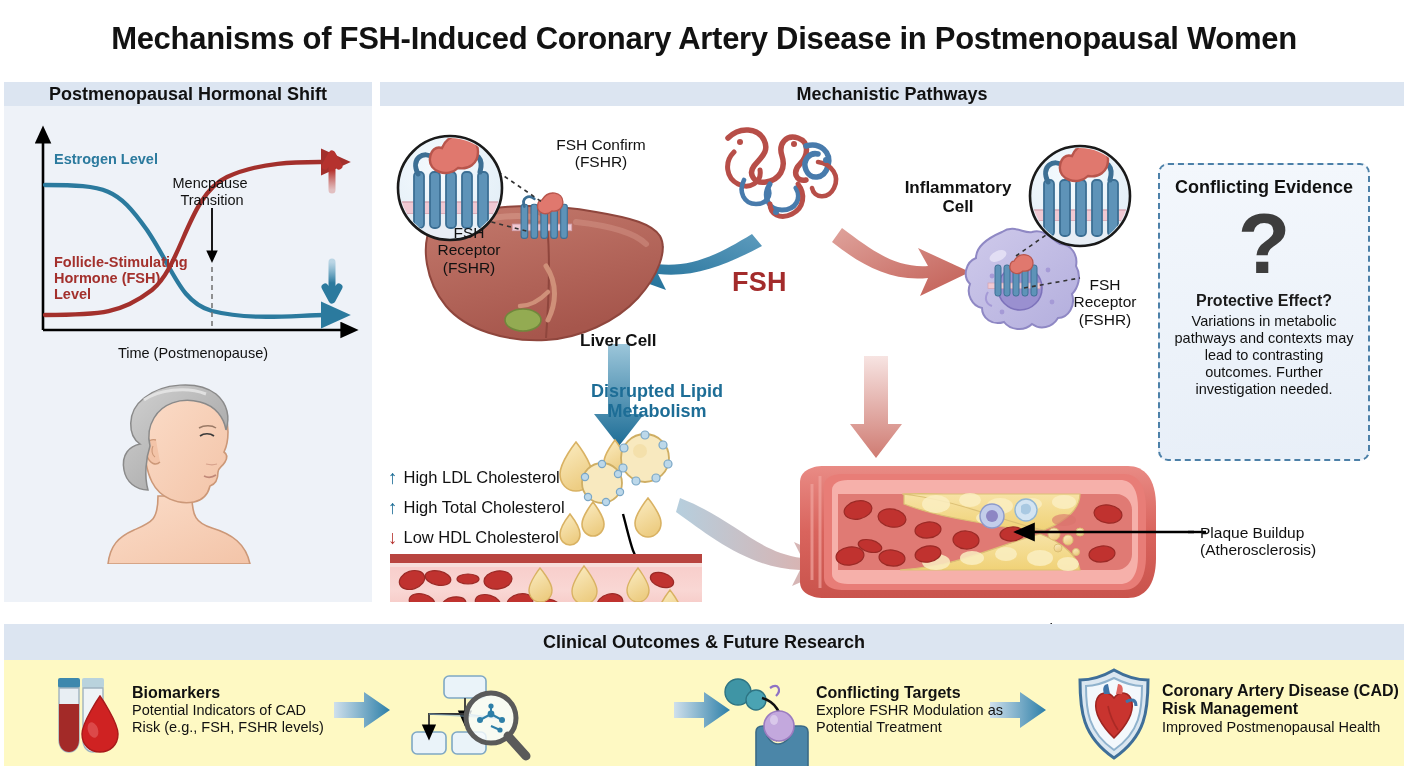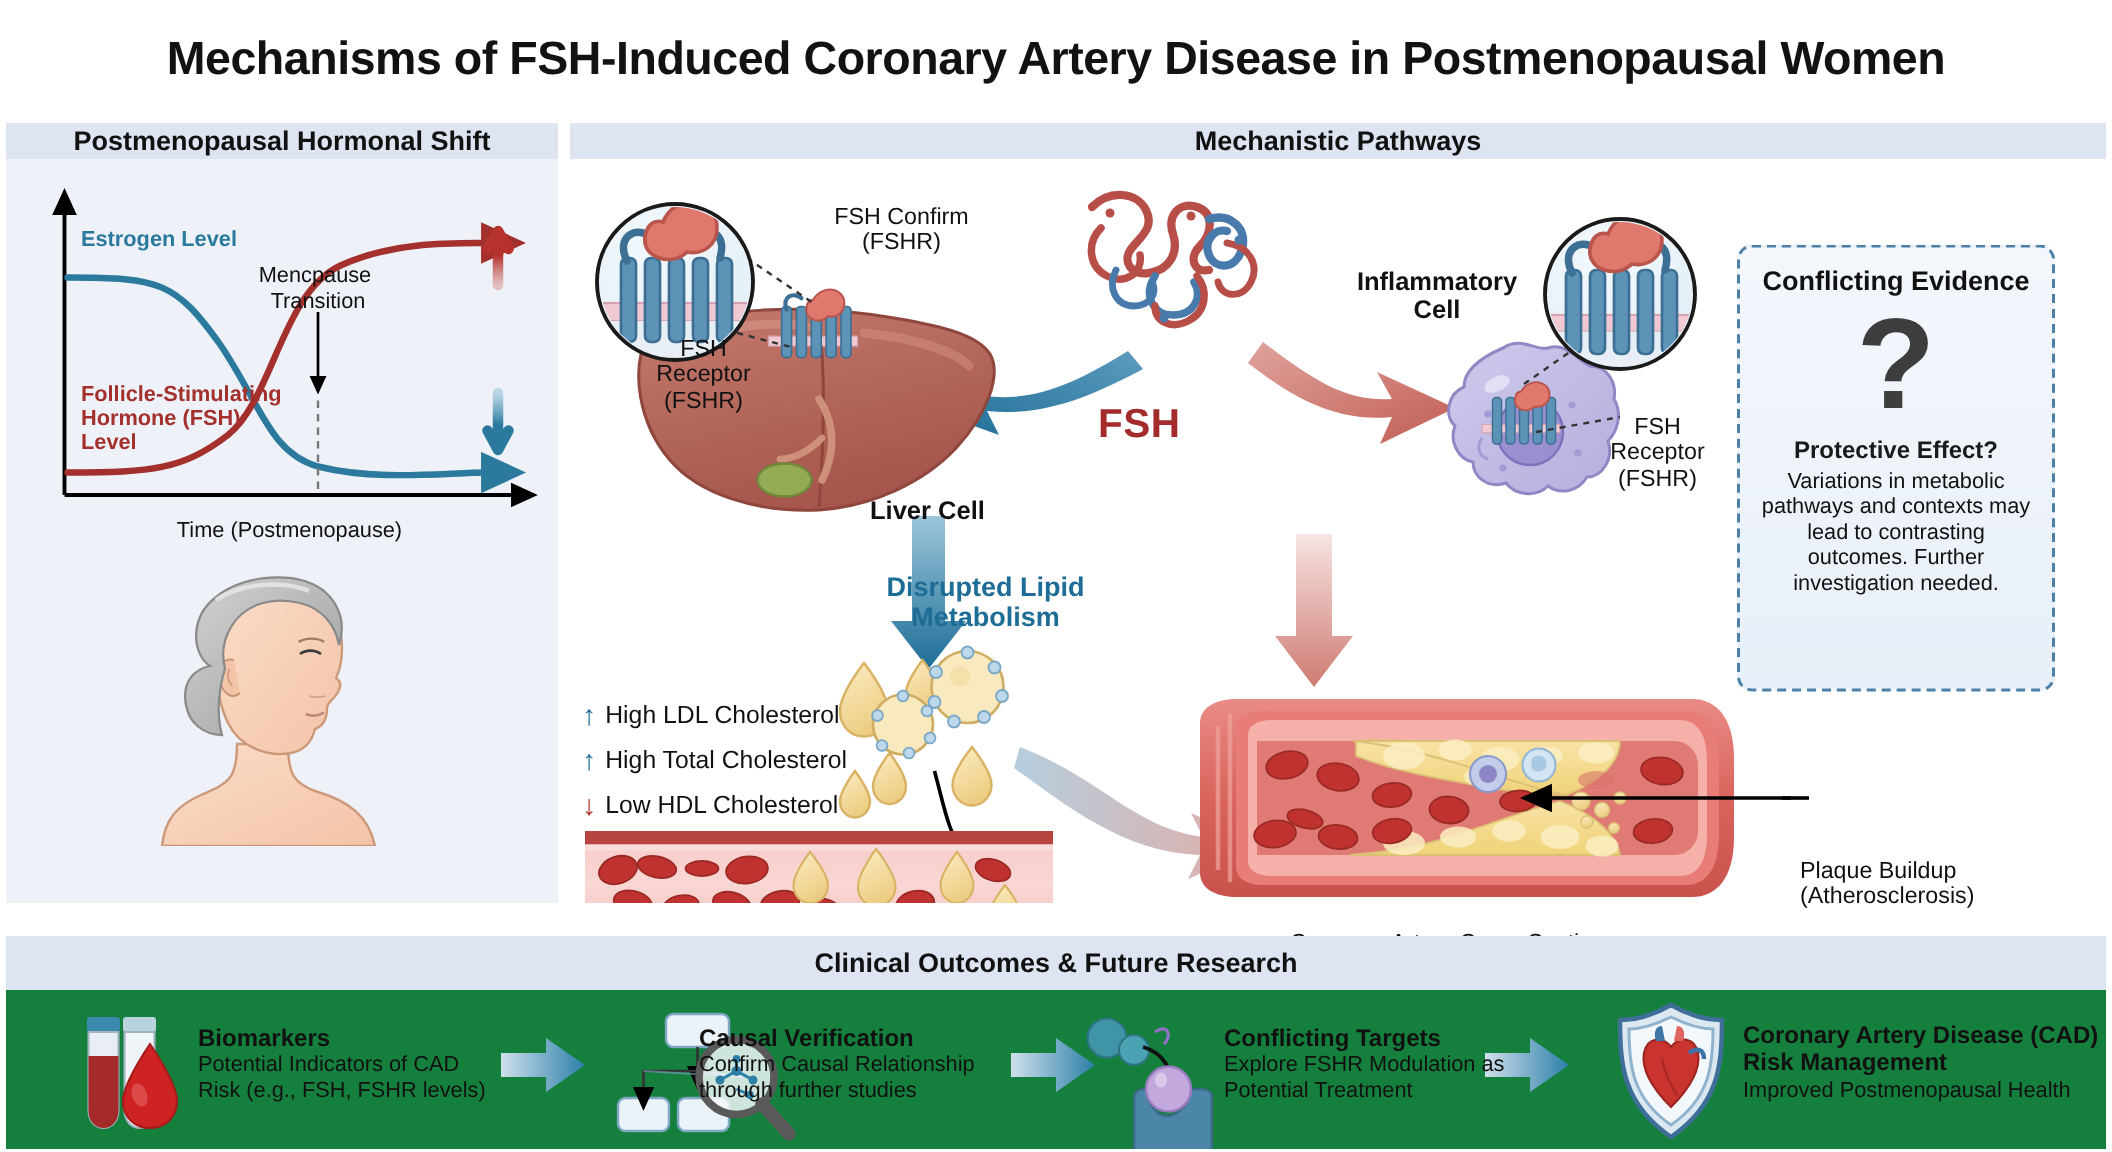--- a/index.html
+++ b/index.html
@@ -30,21 +30,21 @@
   .panel-body { width: 100%; position: relative; }
 
   #panel-hormonal { left: 4px; top: 82px; width: 368px; height: 534px; }
   #panel-hormonal .panel-body { height: 496px; background: #eef2f8; }
 
   #panel-mechanistic { left: 380px; top: 82px; width: 1024px; height: 534px; }
   #panel-mechanistic .panel-body { height: 496px; background: #ffffff; }
 
   #panel-outcomes { left: 4px; top: 624px; width: 1400px; height: 142px; }
   #panel-outcomes .panel-header { height: 36px; }
-  #panel-outcomes .panel-body { height: 106px; background: #15803d; }
+  #panel-outcomes .panel-body { height: 106px; background: #fef9c3; }
 
   
   #hormone-chart { position: absolute; left: 8px; top: 14px; }
   .chart-label { font-size: 14.5px; font-weight: bold; }
   .axis-label { font-size: 14.5px; fill: #111; }
 
   
   .lbl { position: absolute; font-size: 15.5px; line-height: 1.12; color: #111; }
   .lbl-b { font-weight: bold; }
   .ctr { text-align: center; }
@@ -66,21 +66,21 @@
   #fshr-label-right { left: 660px; top: 170px; width: 130px; text-align: center; }
   #disrupted-lipid {
     left: 192px; top: 275px; width: 170px; text-align: center;
     font-size: 18px; font-weight: bold; color: #1d6d96;
   }
   #vascular-inflammation {
     left: 440px; top: 277px; width: 170px; text-align: center;
     font-size: 17px; font-weight: bold; color: #c9746e;
   }
   #artery-caption { left: 420px; top: 514px; width: 330px; text-align: center; font-size: 15.5px; }
-  #plaque-label { left: 820px; top: 418px; width: 190px; font-size: 15.5px; margin-top: 48px; }
+  #plaque-label { left: 820px; top: 418px; width: 190px; font-size: 15.5px; }
 
   .chol-row {
     position: absolute; display: flex; align-items: center;
     font-size: 16.5px; color: #111; white-space: nowrap;
   }
   .chol-arrow { font-size: 19px; font-weight: bold; margin-right: 6px; line-height: 1; }
   .up { color: #1d6d96; }
   .down { color: #b5322e; }
 
   
@@ -651,27 +651,20 @@
     </svg>
 
     <div class="step" style="left:128px; top:24px;">
       <div class="step-text">
         <div class="step-title">Biomarkers</div>
         <div class="step-desc">Potential Indicators of CAD</div>
         <div class="step-desc">Risk (e.g., FSH, FSHR levels)</div>
       </div>
     </div>
 
-    <div class="step" style="left:462px; top:24px;">
-      <div class="step-text">
-        <div class="step-title">Causal Verification</div>
-        <div class="step-desc">Confirm Causal Relationship</div>
-        <div class="step-desc">through further studies</div>
-      </div>
-    </div>
 
     <div class="step" style="left:812px; top:24px;">
       <div class="step-text">
         <div class="step-title">Conflicting Targets</div>
         <div class="step-desc">Explore FSHR Modulation as</div>
         <div class="step-desc">Potential Treatment</div>
       </div>
     </div>
 
     <div class="step" style="left:1158px; top:22px;">

